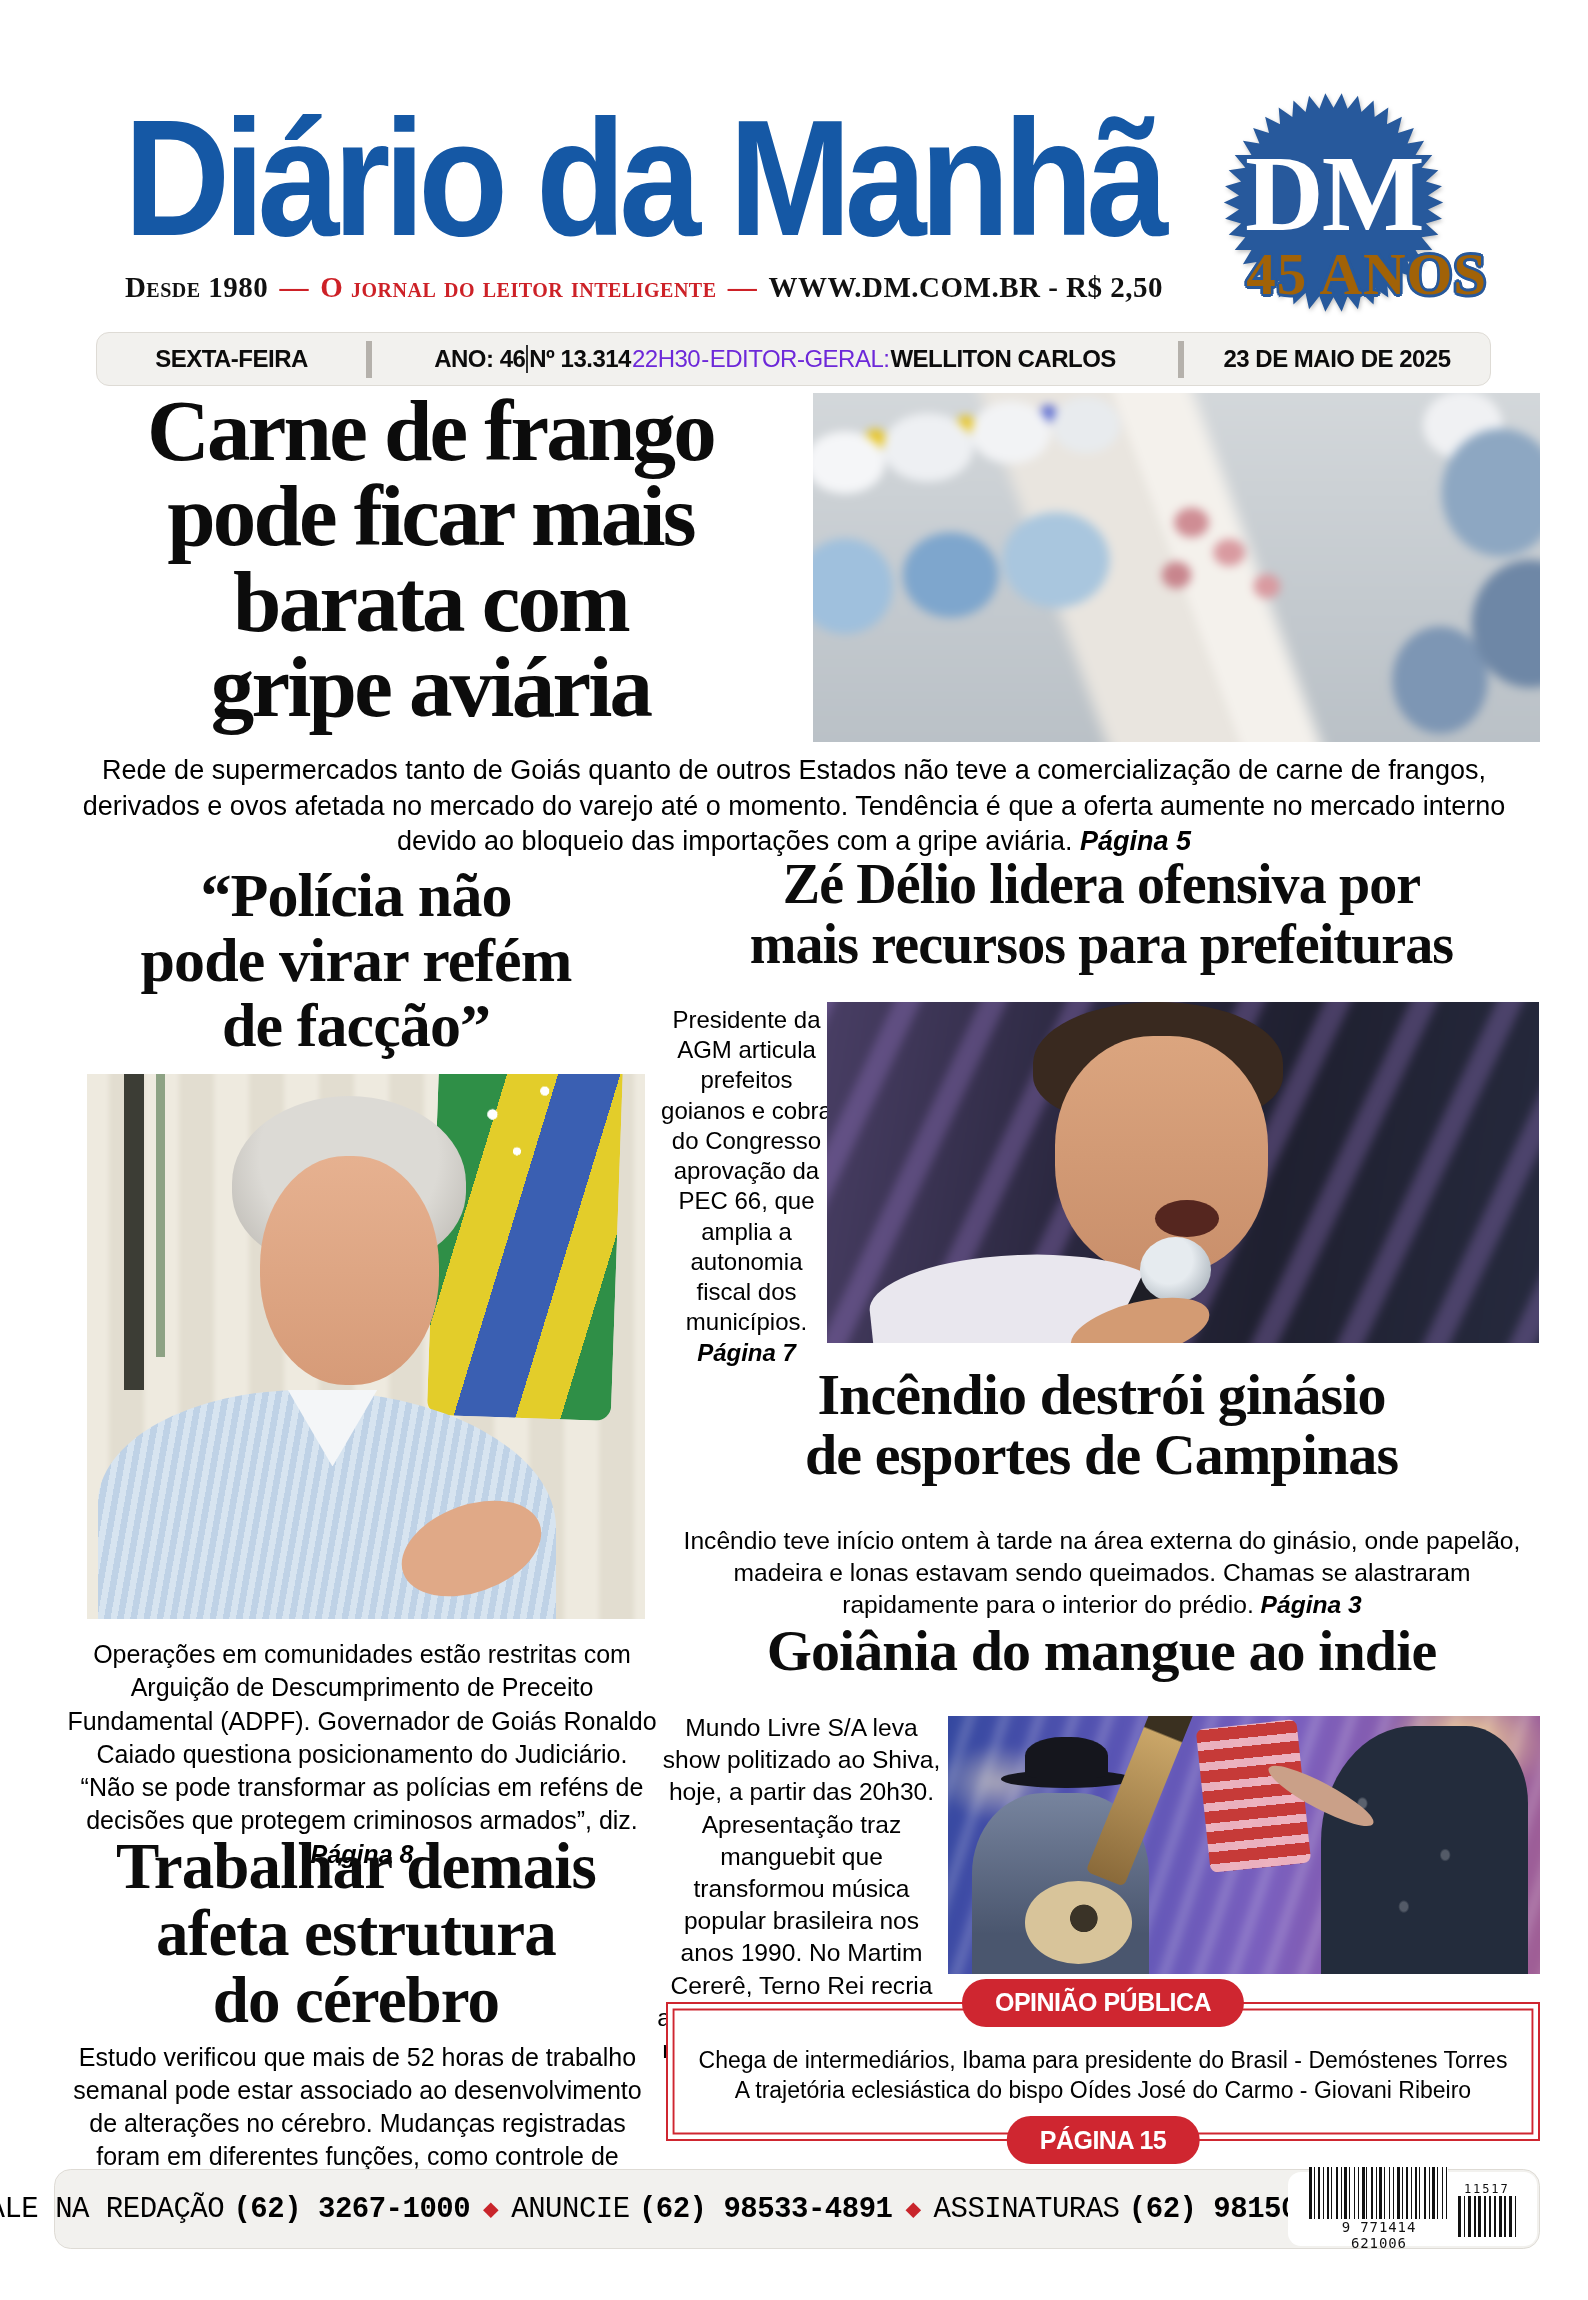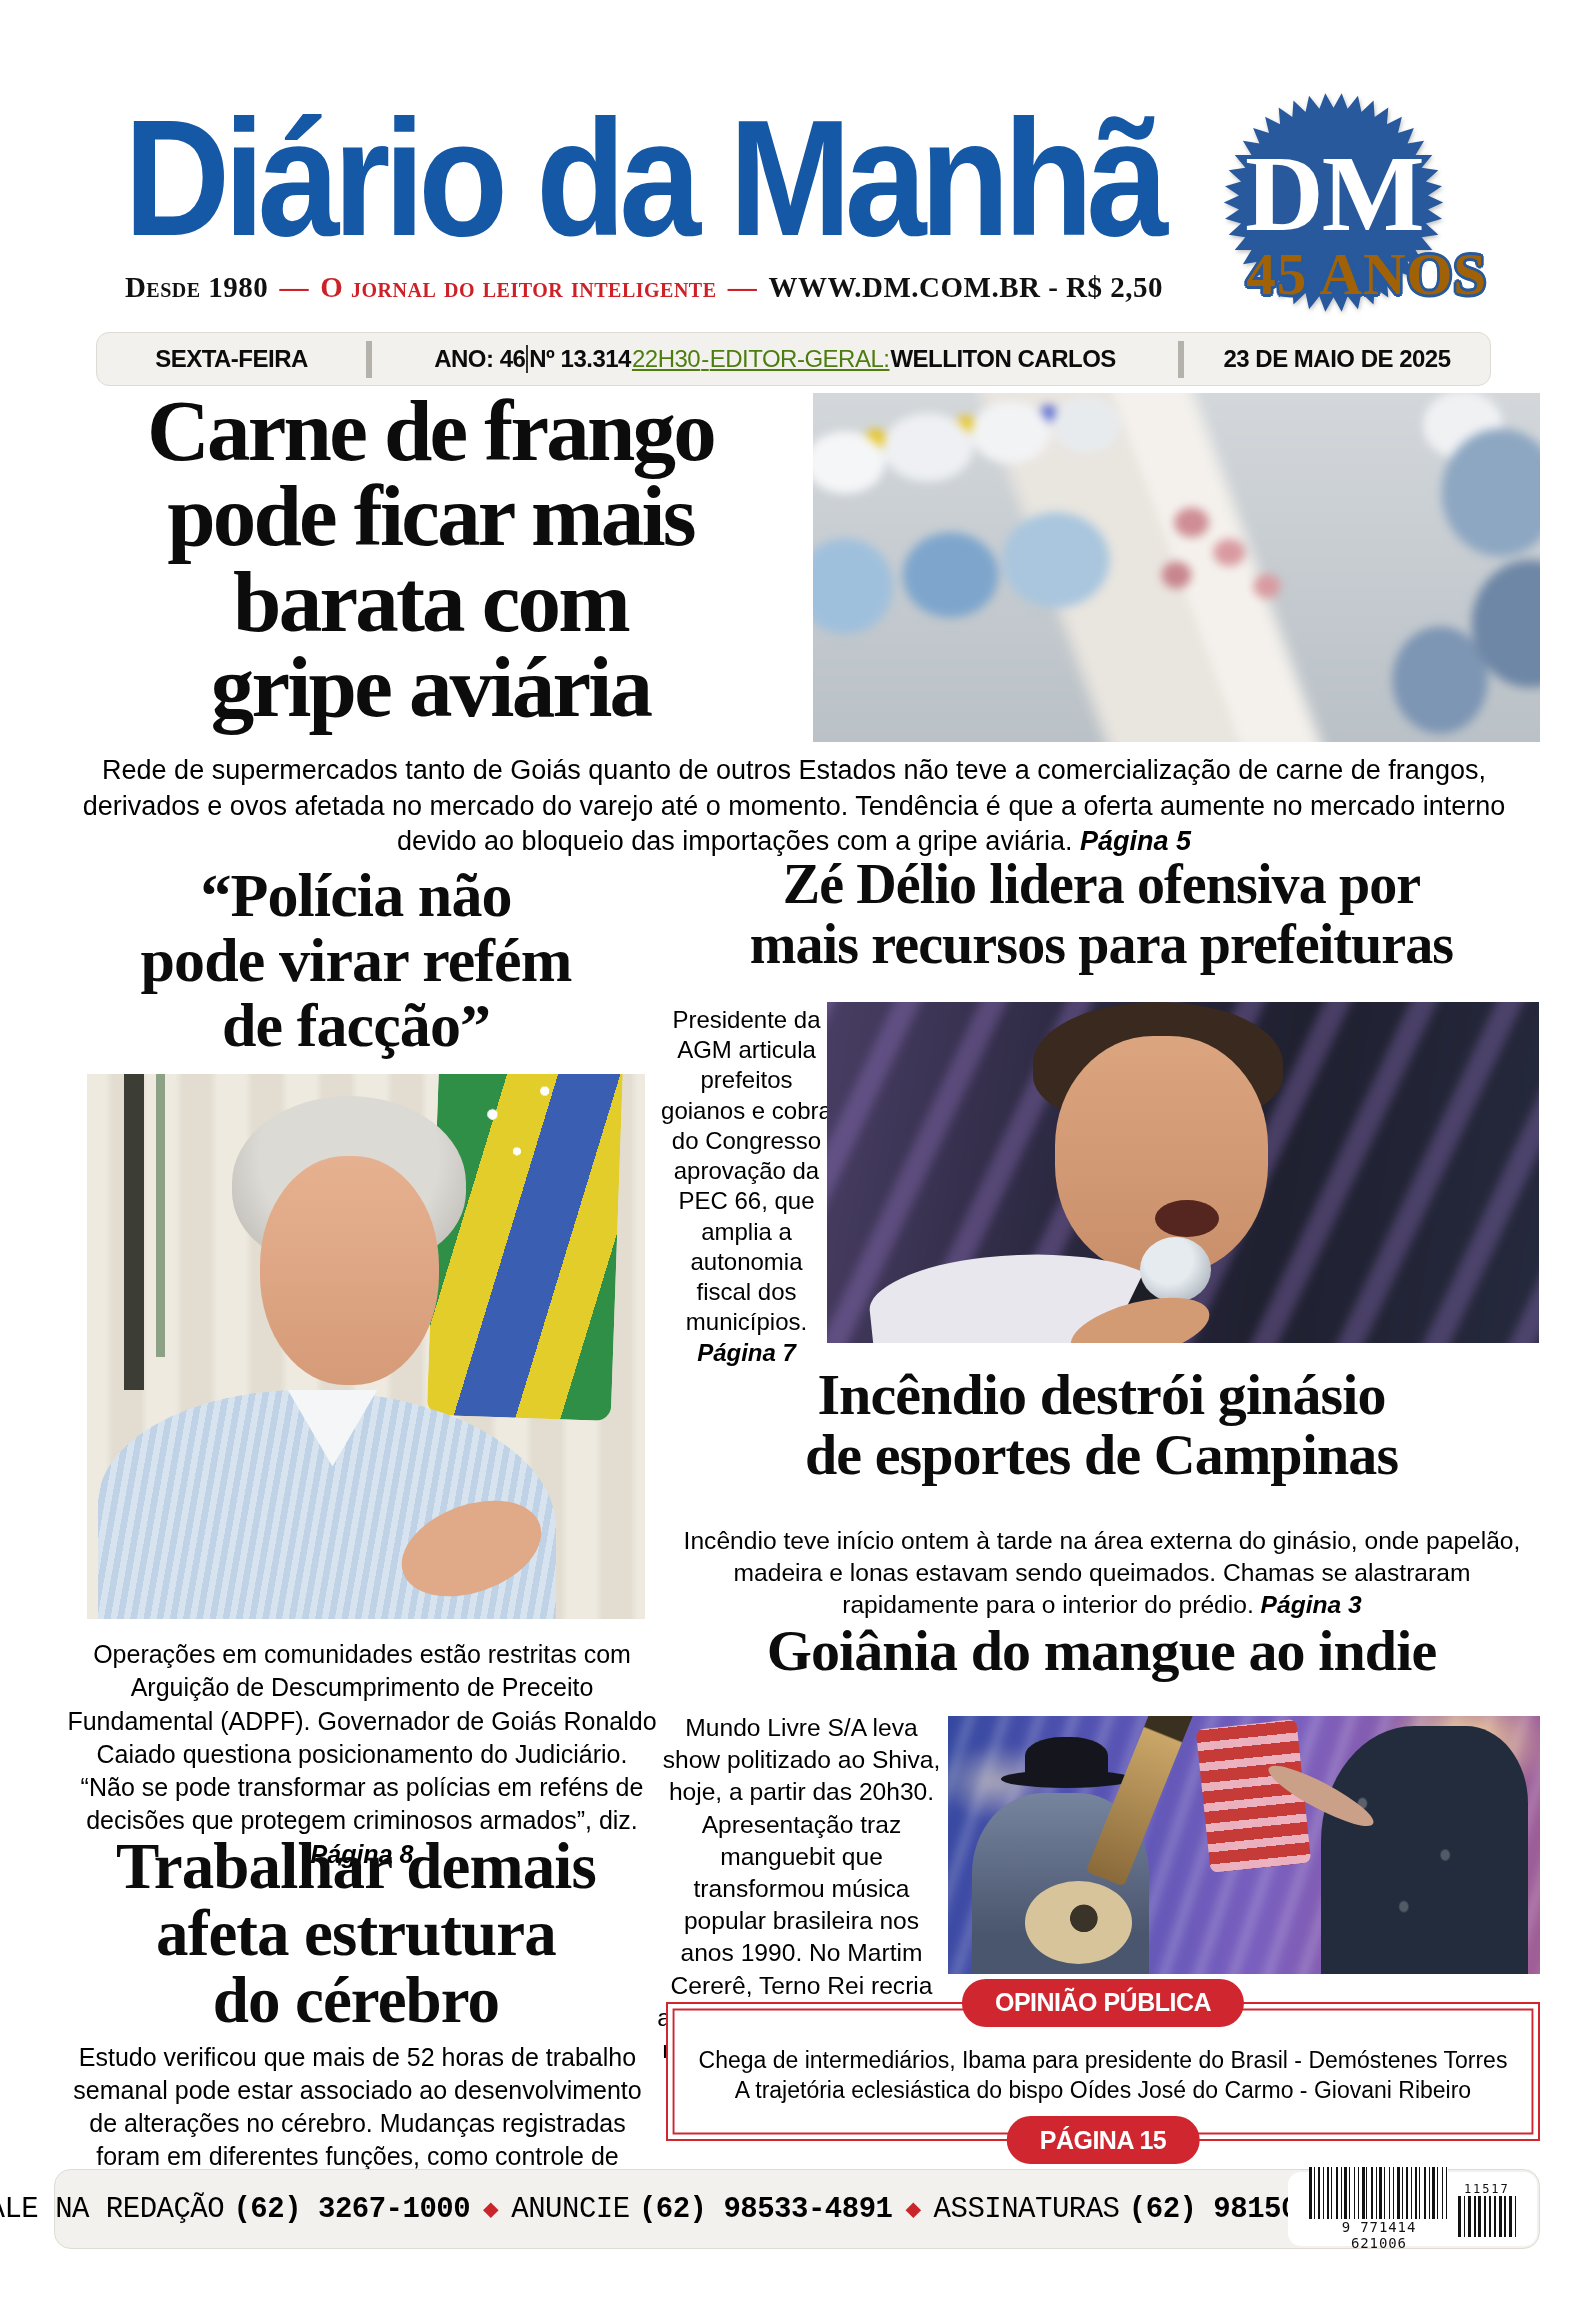--- a/index.html
+++ b/index.html
@@ -29,21 +29,21 @@
 
   
   .datebar{position:absolute;left:96px;top:319px;width:1395px;height:54px;background:#f2f1ee;
     border:1.9px solid #dedbd5;border-radius:13px;display:flex;align-items:center;
     font-weight:700;font-size:24px;letter-spacing:-0.5px;color:#0c0c0c;box-sizing:border-box;margin-top:13px;}
   .db-left{flex:0 0 269px;text-align:center;}
   .db-right{flex:0 0 306px;text-align:center;}
   .db-center{flex:1;display:flex;align-items:center;justify-content:center;gap:1px;}
   .db-div{width:5.6px;height:37px;background:#b5b1ab;}
   .db-thin{width:1.9px;height:28px;background:#333;}
-  .db-light{font-weight:400;color:#4d7c0f;text-decoration:underline;}
+  .db-light{font-weight:400;color:#6d28d9;}
 
   
   .headline{position:absolute;font-family:"Liberation Serif",serif;font-weight:700;color:#0c0c0c;
     text-align:center;white-space:pre-line;}
   .h-lead{left:52px;top:388px;width:757px;font-size:87px;line-height:.98;letter-spacing:-2.8px;}
   .h-policia{left:52px;top:863px;width:608px;font-size:62px;line-height:1.05;letter-spacing:-0.9px;}
   .h-zedelio{left:660px;top:855px;width:883px;font-size:56px;line-height:1.07;letter-spacing:-0.9px;}
   .h-incendio{left:660px;top:1365px;width:883px;font-size:58px;line-height:1.04;letter-spacing:-0.9px;}
   .h-mangue{left:660px;top:1621px;width:883px;font-size:58px;line-height:1.04;letter-spacing:-0.9px;}
   .h-trabalhar{left:52px;top:1833px;width:608px;font-size:65px;line-height:1.03;letter-spacing:-0.9px;}

